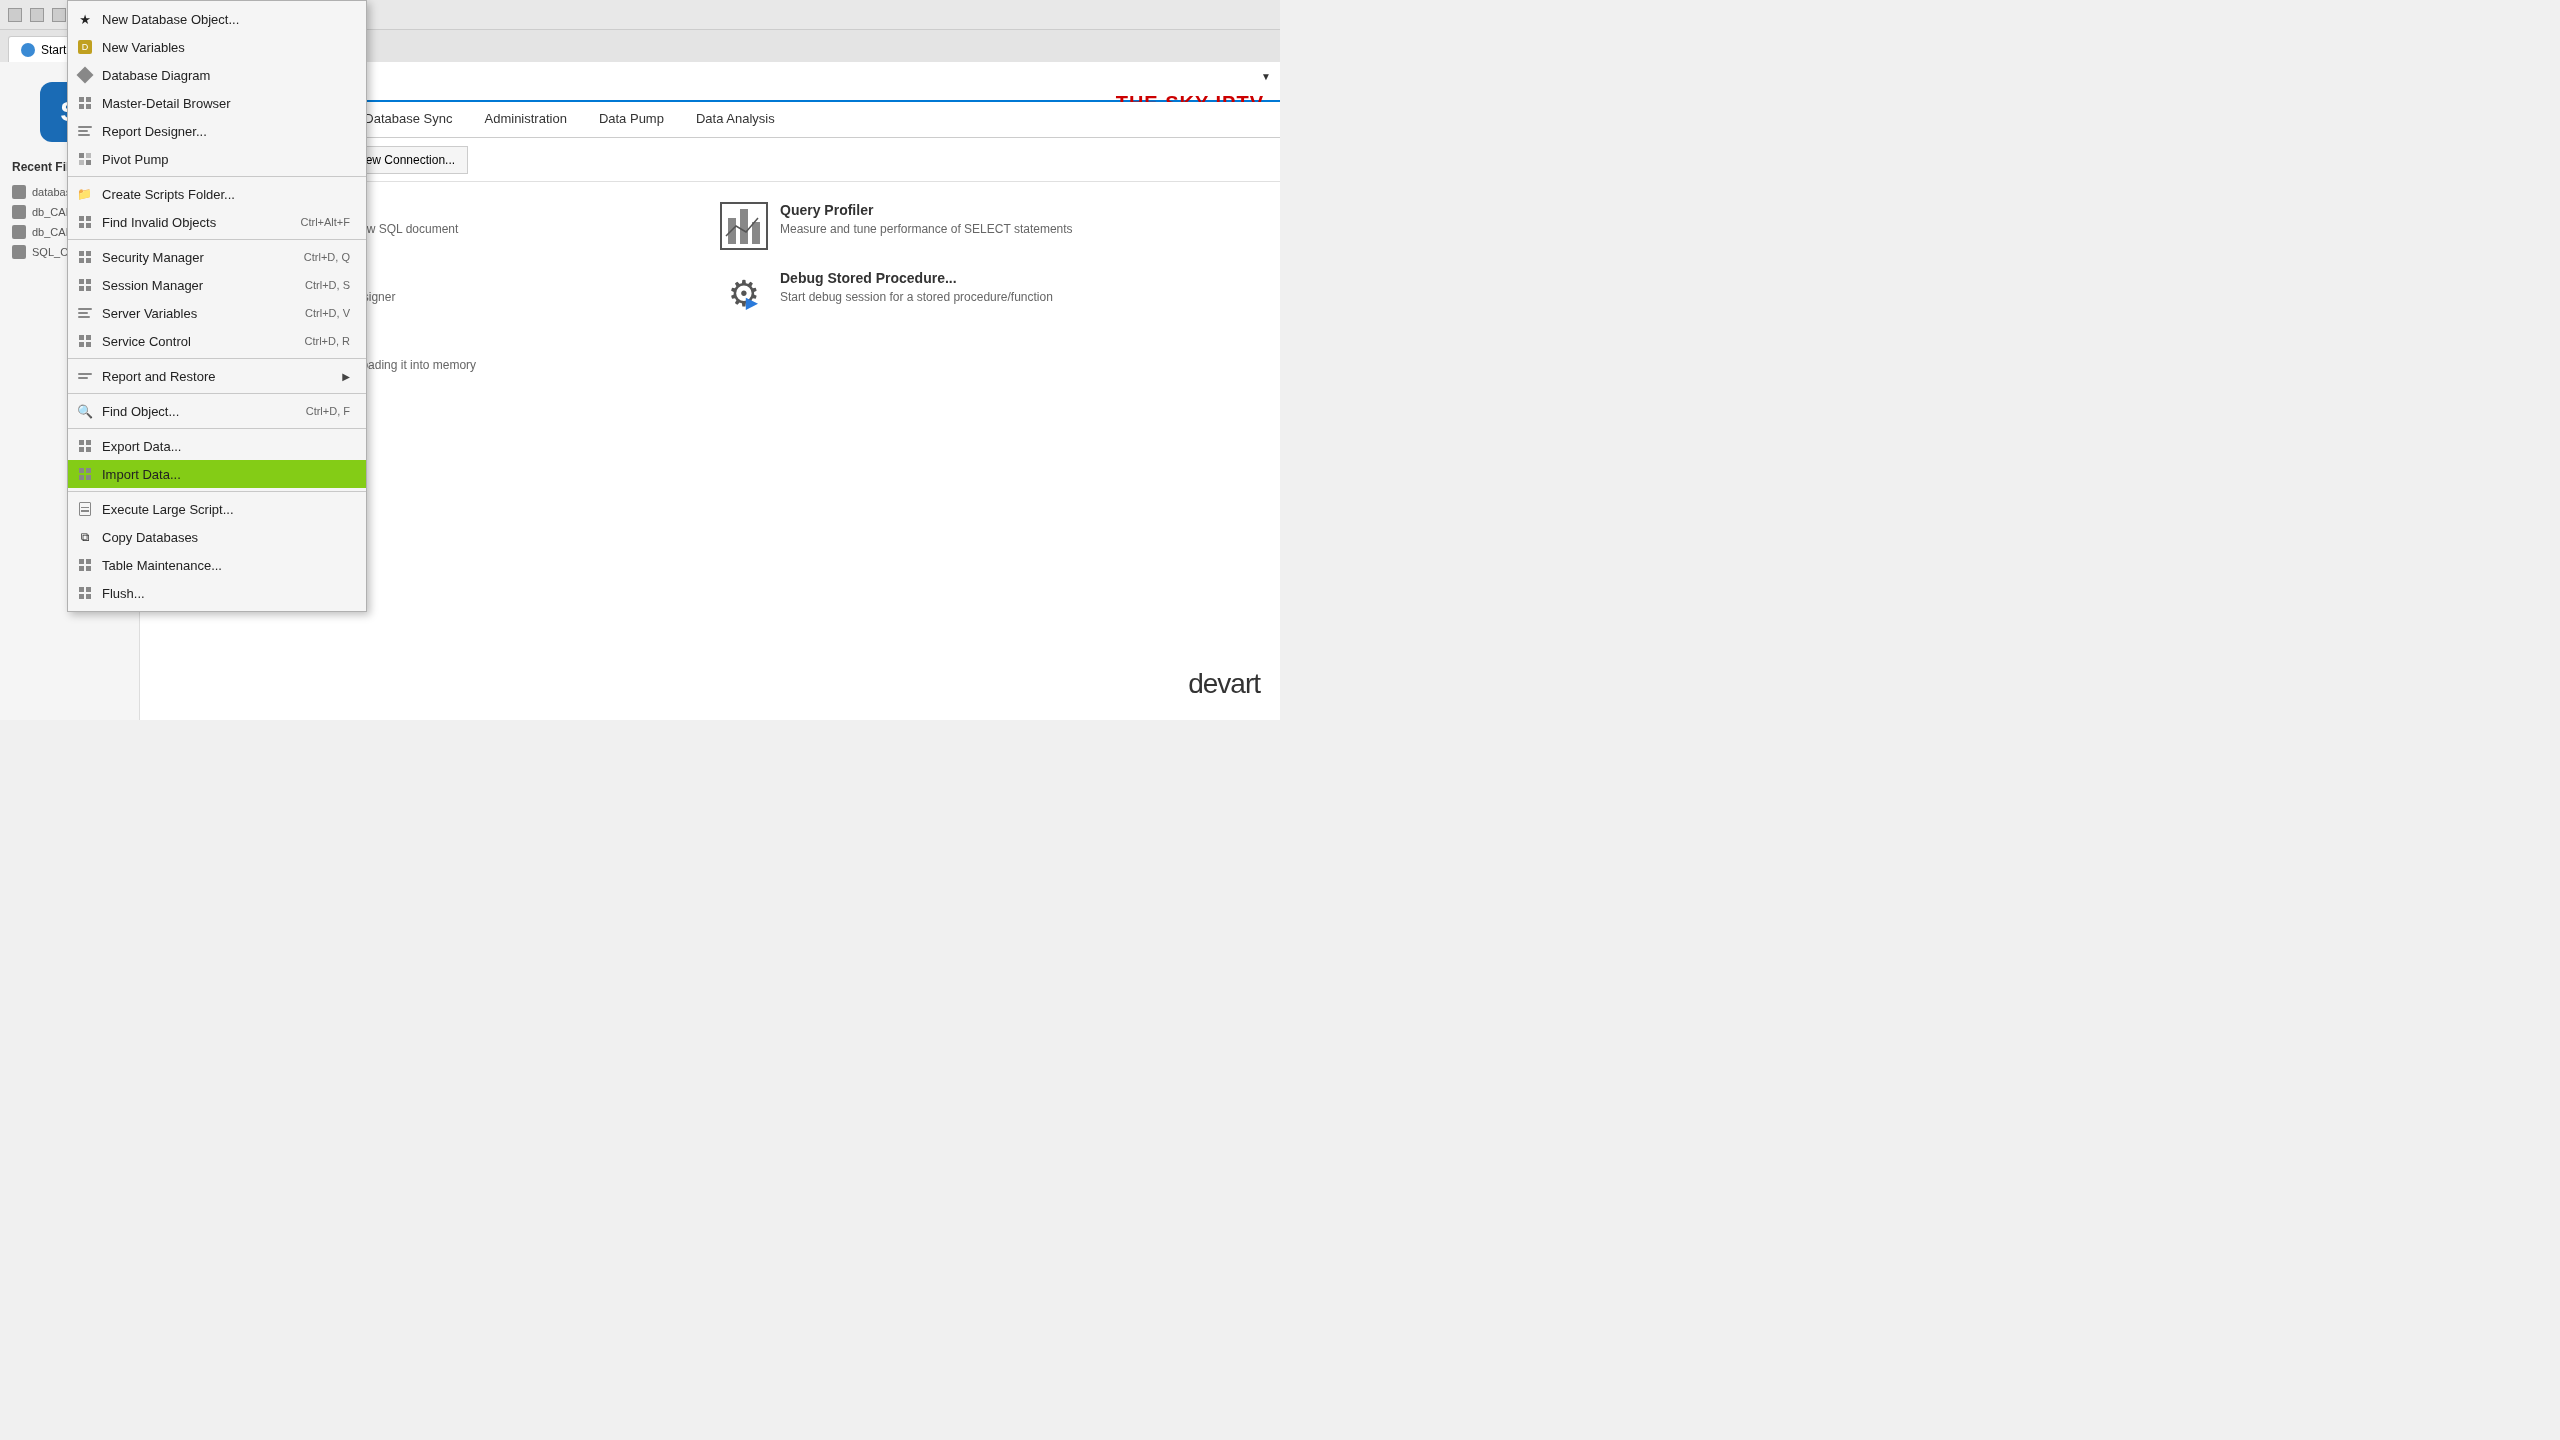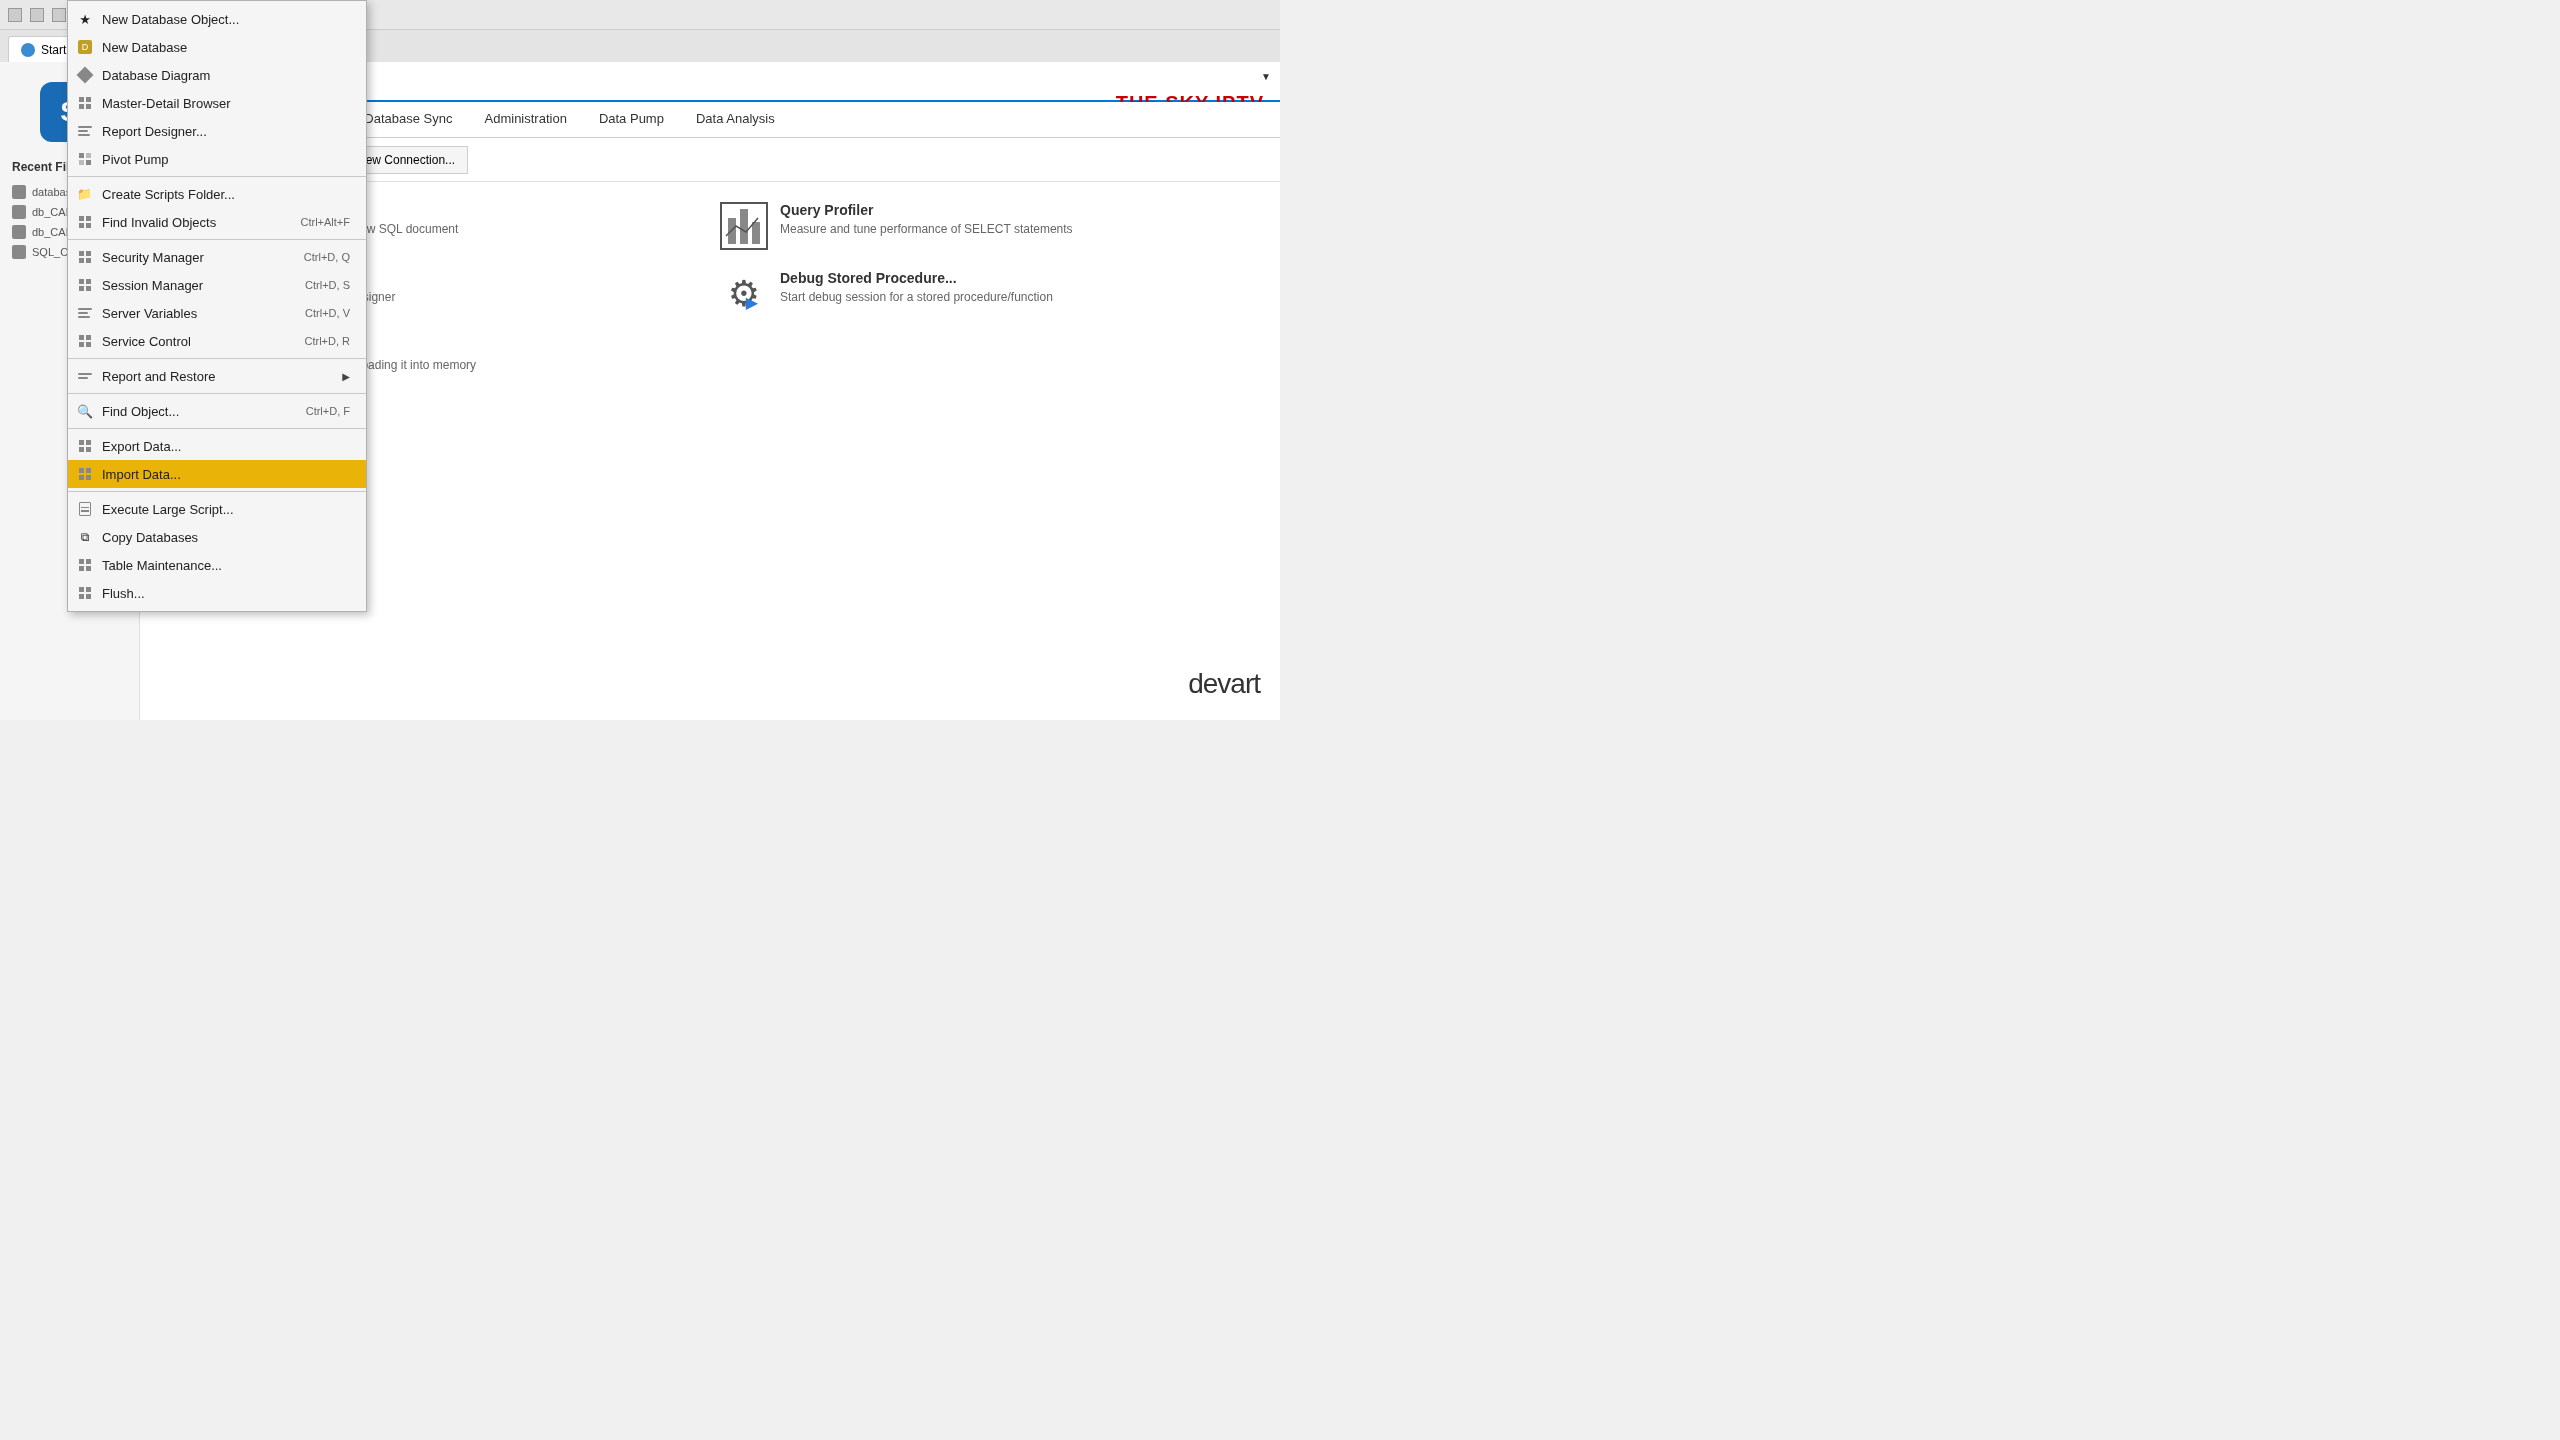--- a/index.html
+++ b/index.html
@@ -654,21 +654,21 @@
     <div class="menu-icon">
       <span class="mi-star">★</span>
     </div>
     <span class="menu-item-label">New Database Object...</span>
   </div>
 
   <div class="menu-item">
     <div class="menu-icon">
       <div class="mi-db">D</div>
     </div>
-    <span class="menu-item-label">New Database</span>
+    <span class="menu-item-label">New Variables</span>
   </div>
 
   <div class="menu-item">
     <div class="menu-icon">
       <div class="mi-diamond"></div>
     </div>
     <span class="menu-item-label">Database Diagram</span>
   </div>
 
   <div class="menu-item">
@@ -811,21 +811,21 @@
       <div class="mi-grid">
         <div class="mi-grid-cell"></div>
         <div class="mi-grid-cell"></div>
         <div class="mi-grid-cell"></div>
         <div class="mi-grid-cell"></div>
       </div>
     </div>
     <span class="menu-item-label">Export Data...</span>
   </div>
 
-  <div class="menu-item highlighted" style="background:#eab308;">
+  <div class="menu-item highlighted" style="background:#84cc16;">
     <div class="menu-icon">
       <div class="mi-grid">
         <div class="mi-grid-cell"></div>
         <div class="mi-grid-cell"></div>
         <div class="mi-grid-cell"></div>
         <div class="mi-grid-cell"></div>
       </div>
     </div>
     <span class="menu-item-label">Import Data...</span>
   </div>

